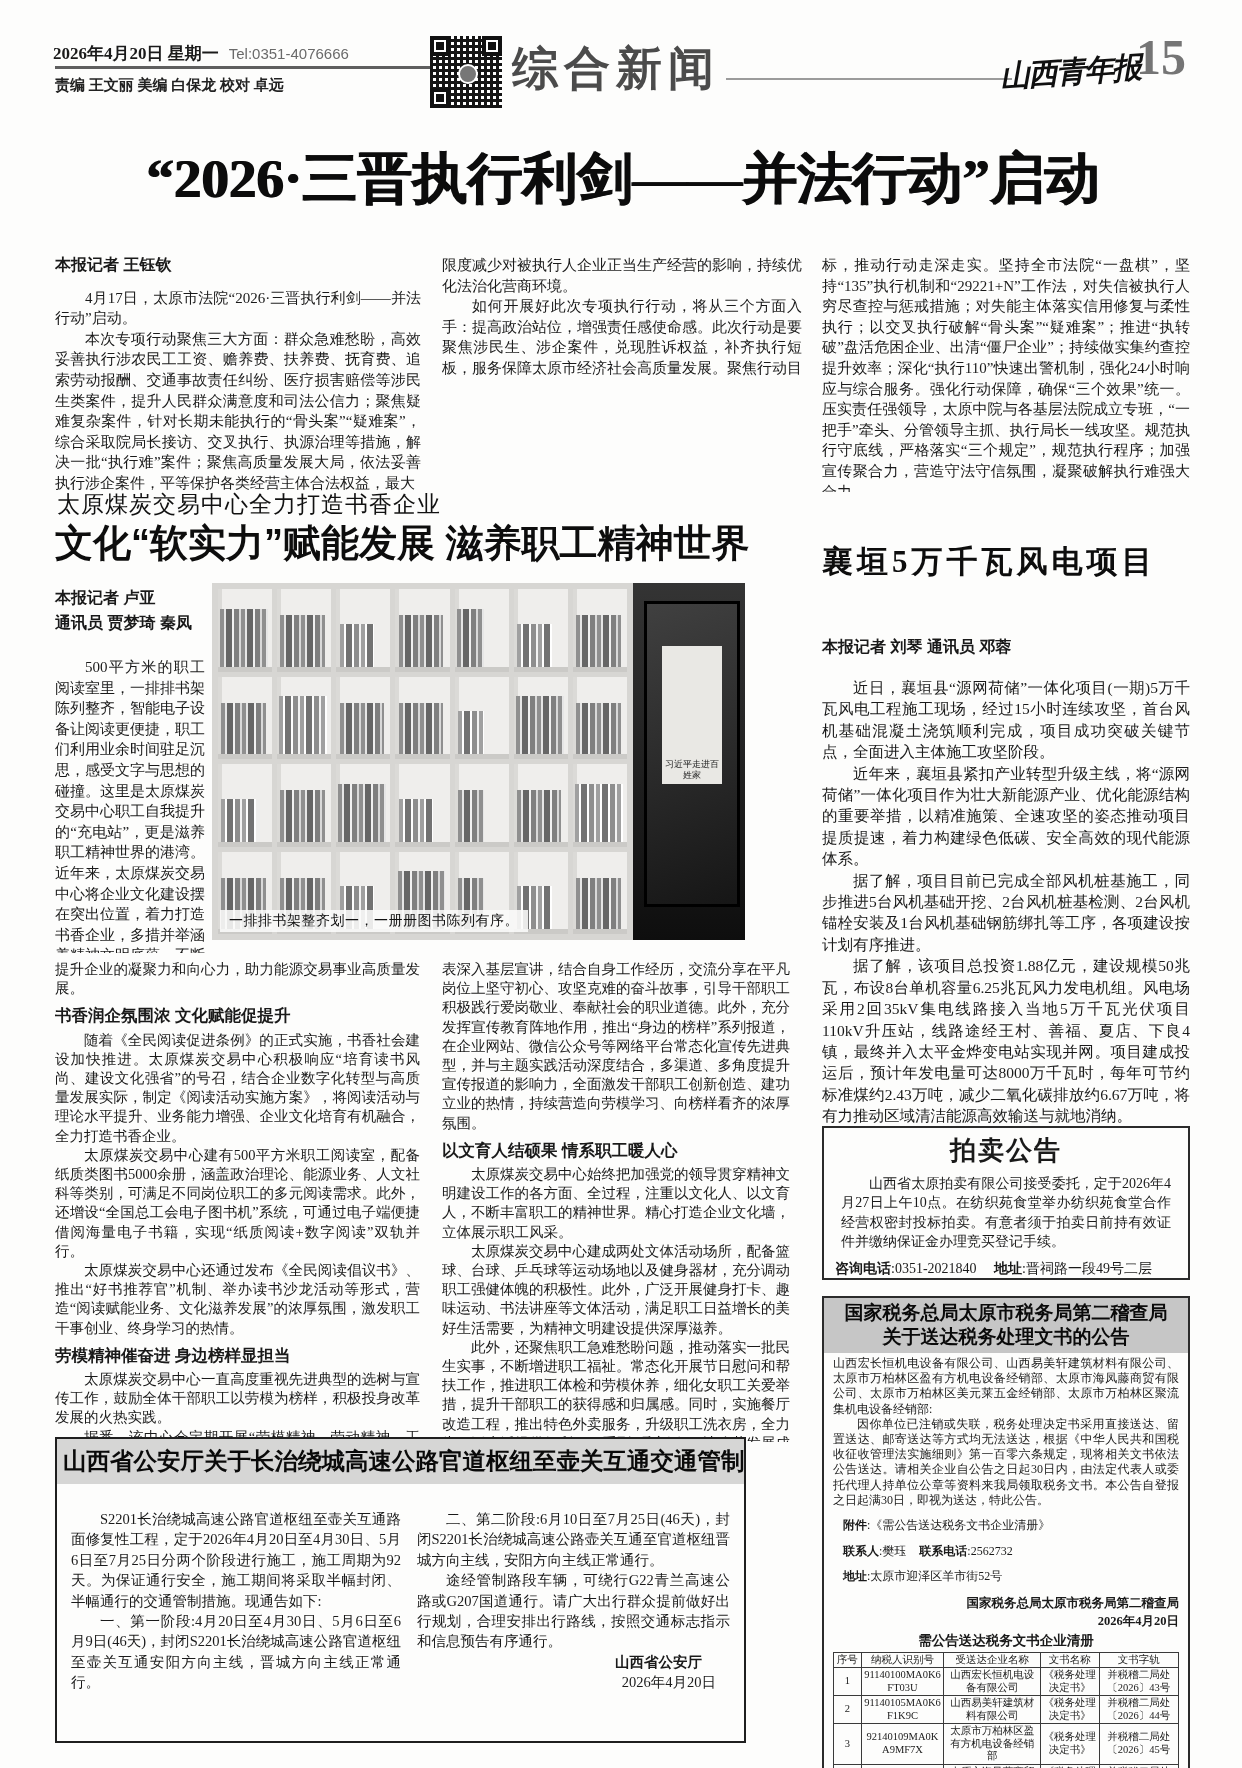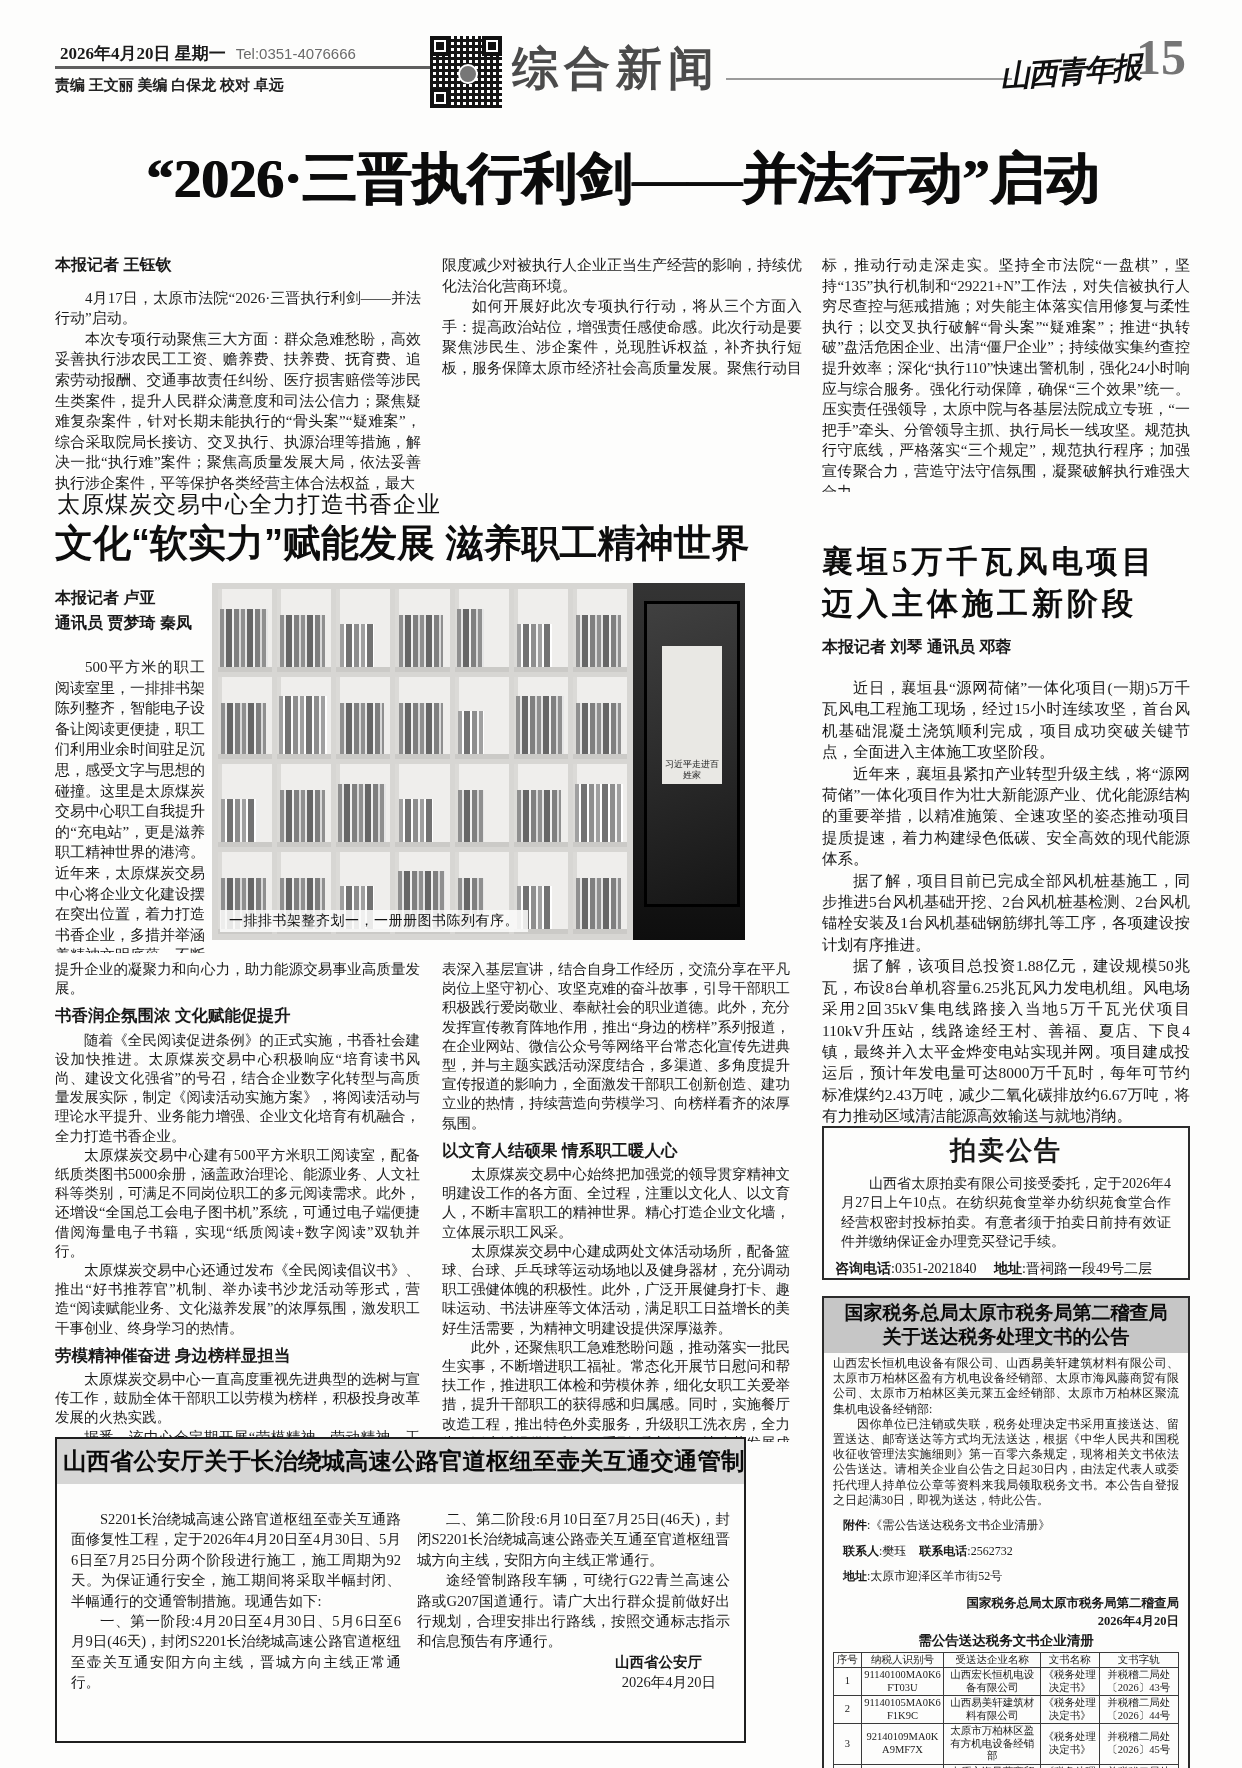--- a/index.html
+++ b/index.html
@@ -5,21 +5,21 @@
   html,body{margin:0;padding:0;background:#888;}
   .page{position:relative;width:1242px;height:1768px;background:#fdfdfc;margin:0 auto;
         font-family:"Liberation Serif","DejaVu Serif",serif;color:#1a1a1a;overflow:hidden;}
   .abs{position:absolute;}
   .sans{font-family:"Liberation Sans","DejaVu Sans",sans-serif;}
   .col{text-align:justify;overflow:hidden;margin-top:12px;}
   .col p{margin:0;text-indent:2em;}
   .col p.noind{text-indent:0;}
 
   
-  #dateline{left:60px;top:42px;font-size:17px;font-weight:bold;}
+  #dateline{left:53px;top:42px;font-size:17px;font-weight:bold;}
   #dateline .tel{font-weight:normal;color:#6a6a6a;font-size:15px;margin-left:10px;font-family:"Liberation Sans",sans-serif;}
   #rule1{left:55px;top:66px;width:375px;height:3px;background:#5f5f5f;}
   #staff{left:55px;top:76px;font-size:15px;font-weight:bold;color:#222;}
   #qr{left:430px;top:36px;width:72px;height:72px;background-color:#fff;
       background-image:repeating-linear-gradient(0deg,#151515 0 3px,transparent 3px 6px),
                        repeating-linear-gradient(90deg,#151515 0 3px,transparent 3px 6px);}
   .finder{position:absolute;width:20px;height:20px;background:#fff;border:4px solid #111;box-sizing:border-box;}
   .finder i{position:absolute;inset:2px;background:#111;display:block;}
   #qr .c{position:absolute;left:28px;top:28px;width:16px;height:16px;border-radius:50%;background:#777;border:2px solid #fff;}
   #banner{left:512px;top:38px;font-size:46px;font-weight:bold;color:#4b4b4b;letter-spacing:6px;}
@@ -260,21 +260,20 @@
     <p class="noind">表深入基层宣讲，结合自身工作经历，交流分享在平凡岗位上坚守初心、攻坚克难的奋斗故事，引导干部职工积极践行爱岗敬业、奉献社会的职业道德。此外，充分发挥宣传教育阵地作用，推出“身边的榜样”系列报道，在企业网站、微信公众号等网络平台常态化宣传先进典型，并与主题实践活动深度结合，多渠道、多角度提升宣传报道的影响力，全面激发干部职工创新创造、建功立业的热情，持续营造向劳模学习、向榜样看齐的浓厚氛围。</p>
     <p class="fh">以文育人结硕果 情系职工暖人心</p>
     <p>太原煤炭交易中心始终把加强党的领导贯穿精神文明建设工作的各方面、全过程，注重以文化人、以文育人，不断丰富职工的精神世界。精心打造企业文化墙，立体展示职工风采。</p>
     <p>太原煤炭交易中心建成两处文体活动场所，配备篮球、台球、乒乓球等运动场地以及健身器材，充分调动职工强健体魄的积极性。此外，广泛开展健身打卡、趣味运动、书法讲座等文体活动，满足职工日益增长的美好生活需要，为精神文明建设提供深厚滋养。</p>
     <p>此外，还聚焦职工急难愁盼问题，推动落实一批民生实事，不断增进职工福祉。常态化开展节日慰问和帮扶工作，推进职工体检和劳模休养，细化女职工关爱举措，提升干部职工的获得感和归属感。同时，实施餐厅改造工程，推出特色外卖服务，升级职工洗衣房，全力为职工生活提供便利。一系列“暖心工程”让改革发展成果惠及广大职工，托起民生幸福新高度。</p>
 
   </div>
 
   <div class="abs" id="whl">
     <div>襄垣5万千瓦风电项目</div>
-    <div>迈入主体施工新阶段</div>
   </div>
   <div class="abs sans" id="wbyl">本报记者 刘琴 通讯员 邓蓉</div>
   <div class="abs col" id="wbody">
     <p>近日，襄垣县“源网荷储”一体化项目(一期)5万千瓦风电工程施工现场，经过15小时连续攻坚，首台风机基础混凝土浇筑顺利完成，项目成功突破关键节点，全面进入主体施工攻坚阶段。</p>
     <p>近年来，襄垣县紧扣产业转型升级主线，将“源网荷储”一体化项目作为壮大新能源产业、优化能源结构的重要举措，以精准施策、全速攻坚的姿态推动项目提质提速，着力构建绿色低碳、安全高效的现代能源体系。</p>
     <p>据了解，项目目前已完成全部风机桩基施工，同步推进5台风机基础开挖、2台风机桩基检测、2台风机锚栓安装及1台风机基础钢筋绑扎等工序，各项建设按计划有序推进。</p>
     <p>据了解，该项目总投资1.88亿元，建设规模50兆瓦，布设8台单机容量6.25兆瓦风力发电机组。风电场采用2回35kV集电线路接入当地5万千瓦光伏项目110kV升压站，线路途经王村、善福、夏店、下良4镇，最终并入太平金烨变电站实现并网。项目建成投运后，预计年发电量可达8000万千瓦时，每年可节约标准煤约2.43万吨，减少二氧化碳排放约6.67万吨，将有力推动区域清洁能源高效输送与就地消纳。</p>
   </div>
 
   <div class="abs" id="auction">

